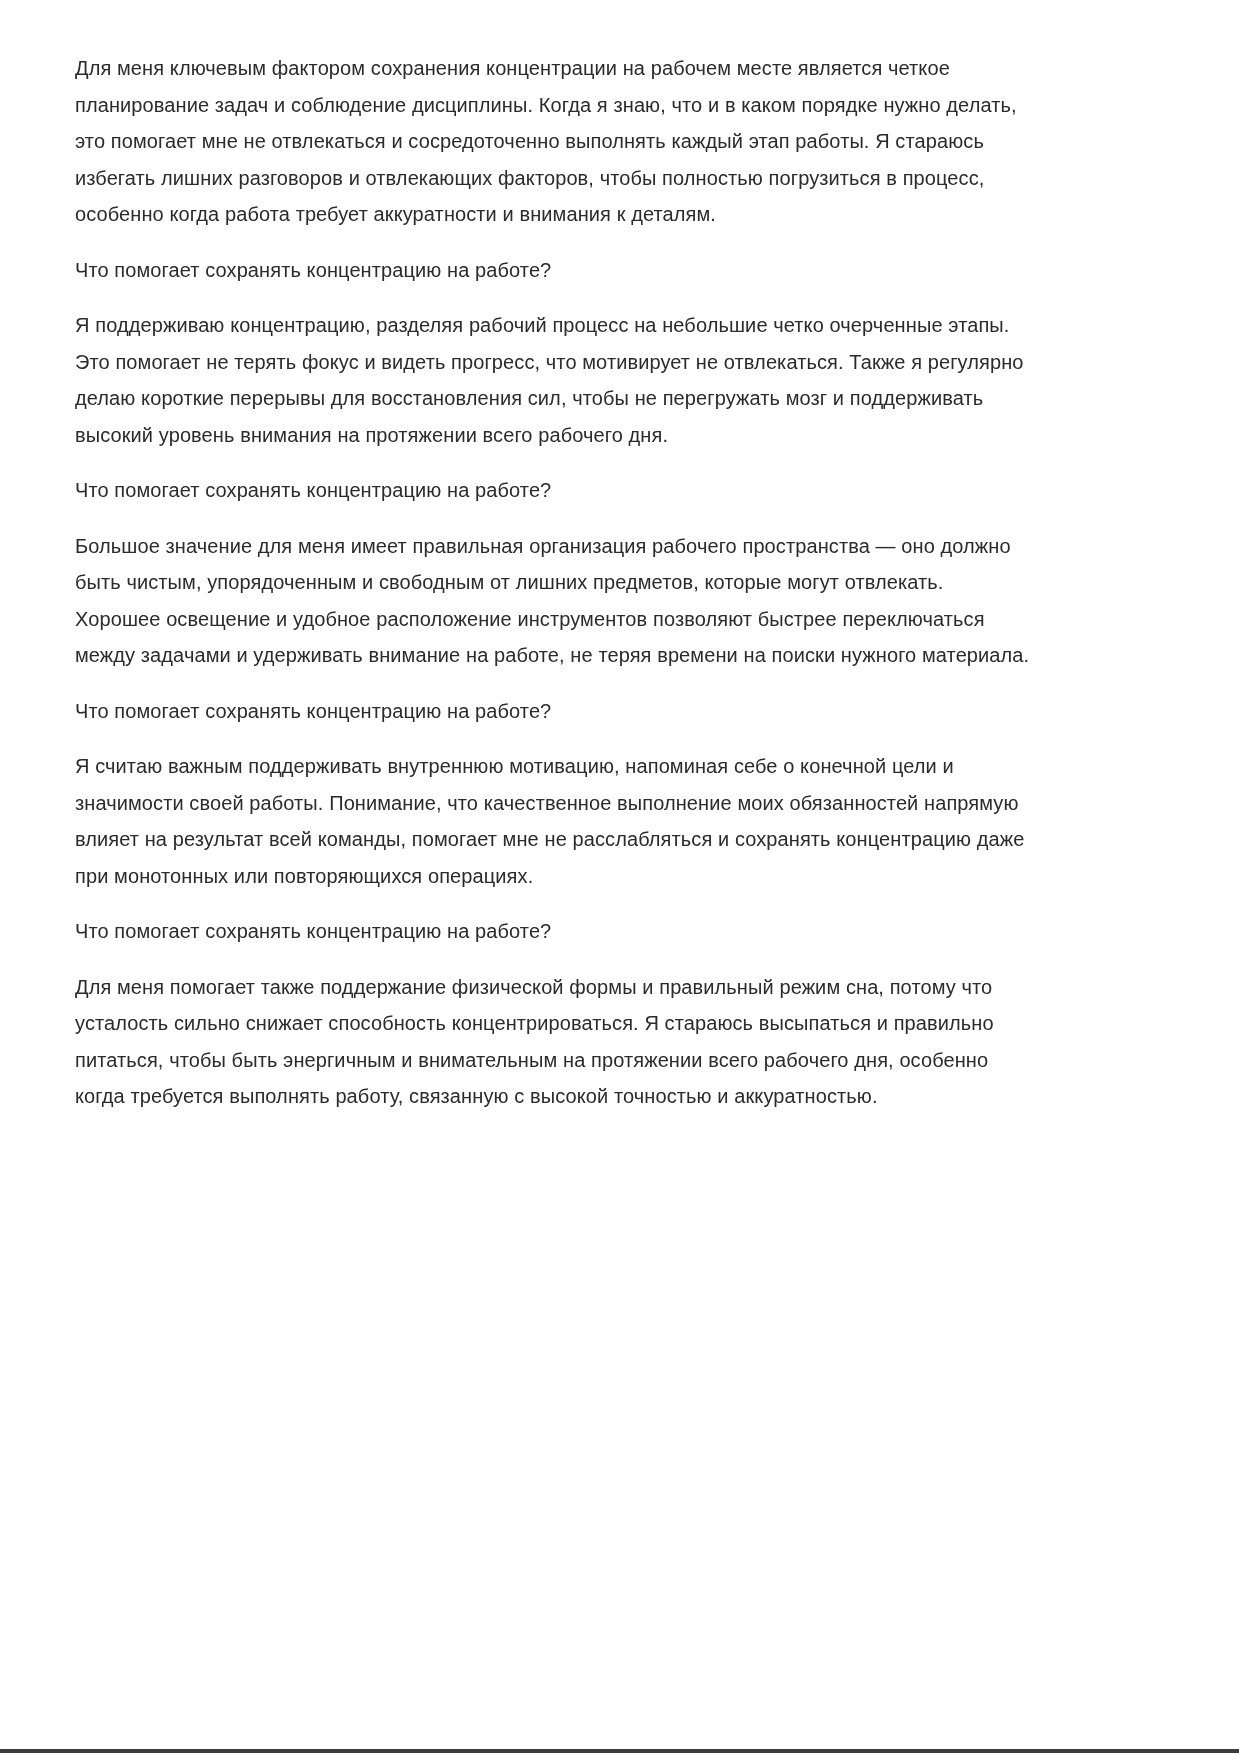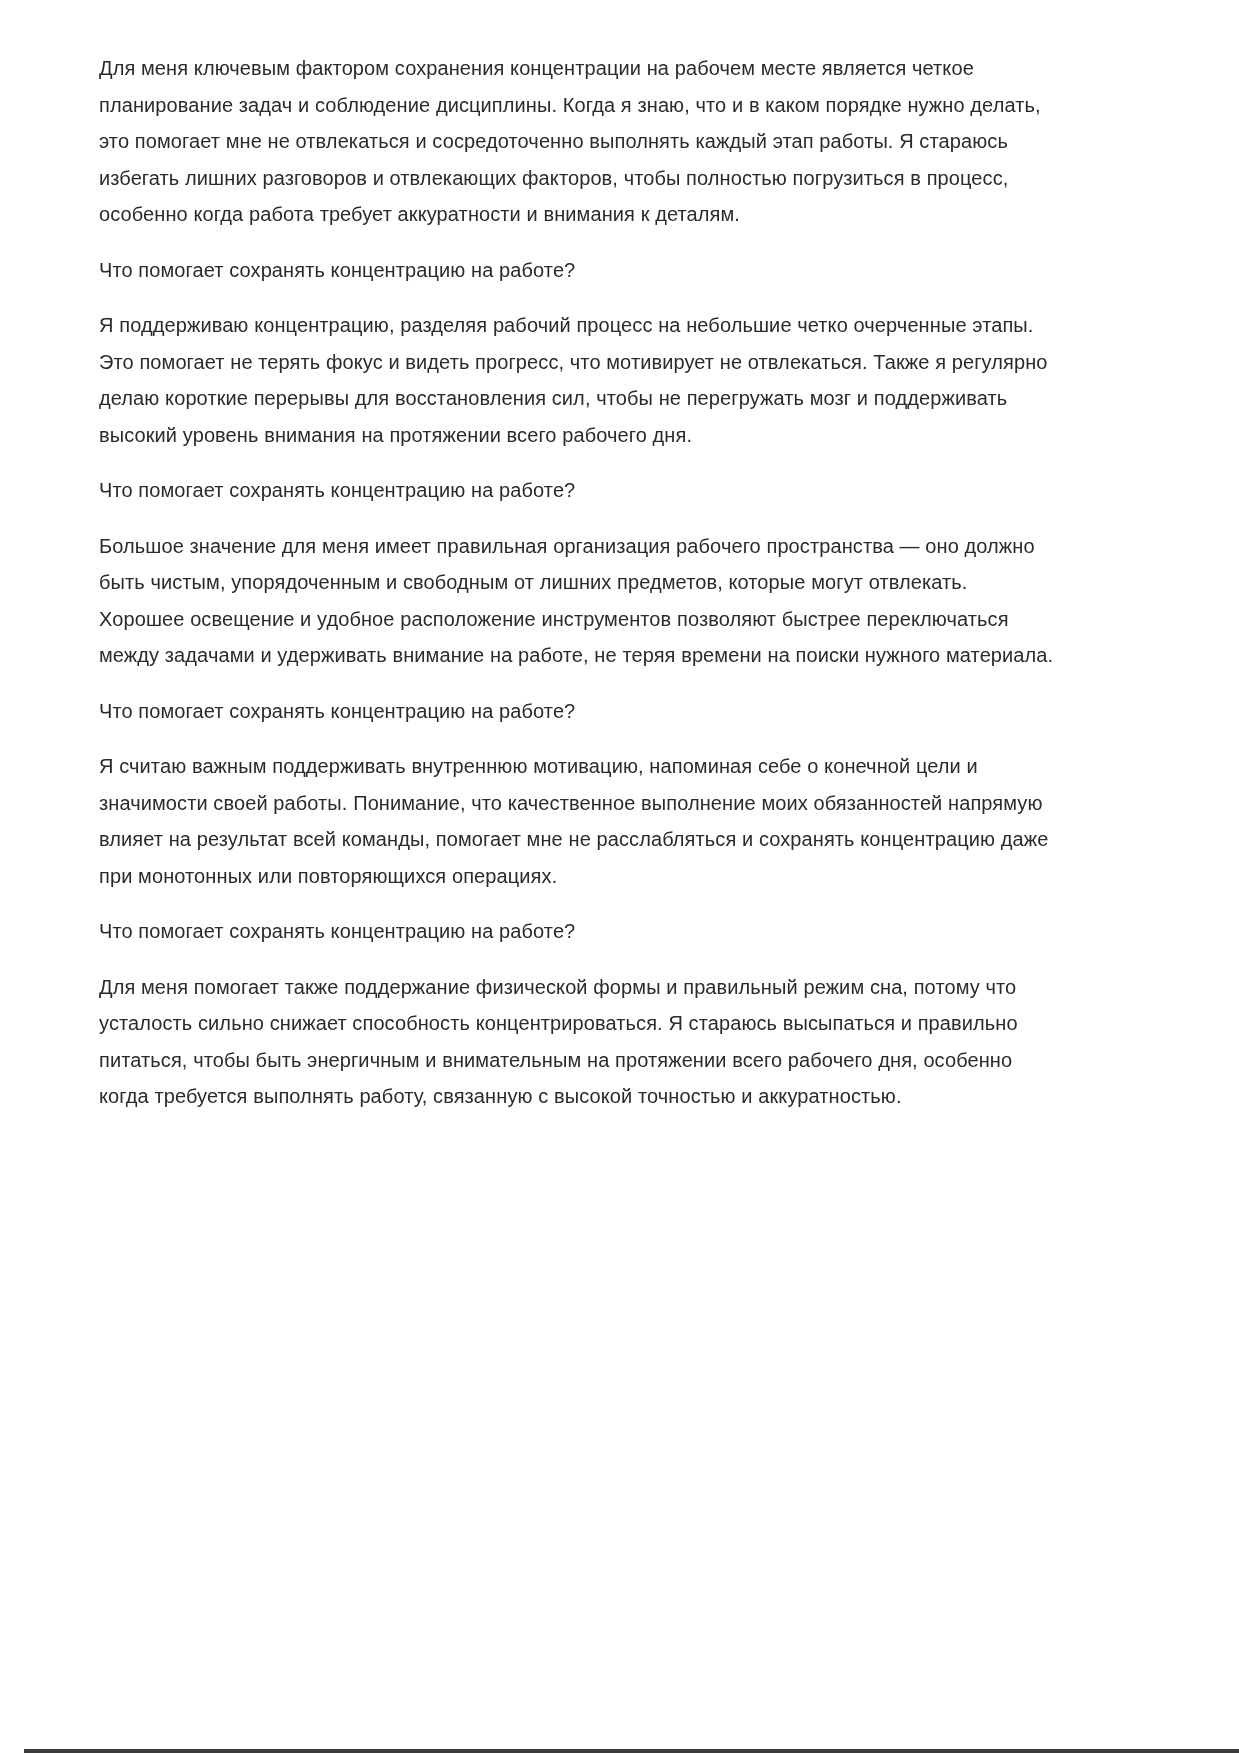--- a/index.html
+++ b/index.html
@@ -1,15 +1,15 @@
 <!DOCTYPE html>
 <html><head>
 <meta charset="utf-8">
 <style>
-  * { box-sizing: border-box; margin-left: 24px; }
+  * { box-sizing: border-box; }
   html, body { margin: 0; padding: 0; }
   body {
     width: 1239px;
     height: 1753px;
     background: #ffffff;
     font-family: "Liberation Sans", sans-serif;
     color: #2b2b2b;
     position: relative;
     overflow: hidden;
   }

